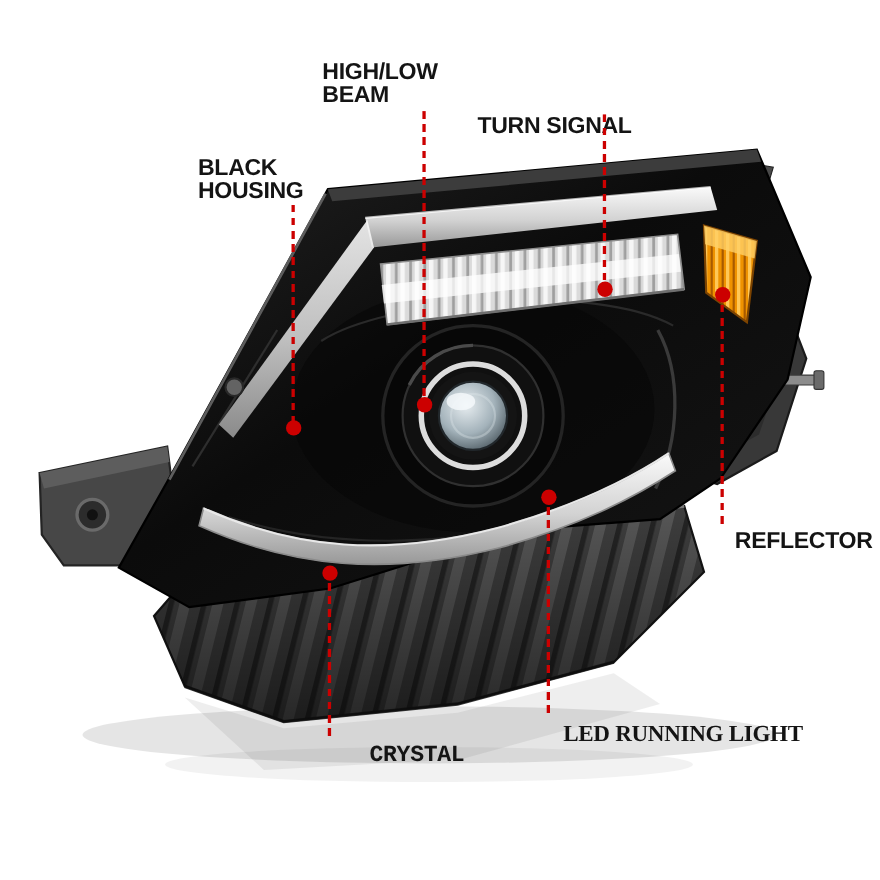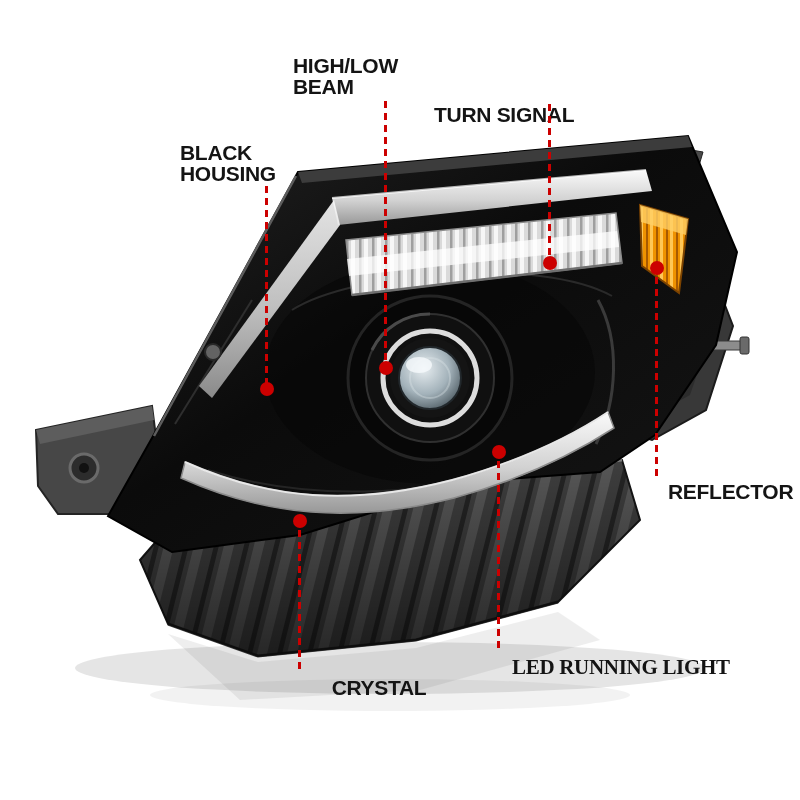--- a/index.html
+++ b/index.html
@@ -13,21 +13,21 @@
   .ann-label{
     position:absolute;
     font-weight:700;
     font-size:21px;
     line-height:21px;
     letter-spacing:-0.3px;
     color:var(--label-text,#141414);
     white-space:nowrap;
     text-transform:uppercase;
   }
-  .ann-label.center{text-align:center;white-space:normal;}
+  .ann-label.center{text-align:center;white-space:normal;font-family:Liberation Mono, monospace;}
   .leader{
     position:absolute;width:3px;
     background:repeating-linear-gradient(
       to bottom,
       var(--annotation-red,#cc0000) 0 7px,
       transparent 7px 12px);
   }
   .dot{
     position:absolute;width:14px;height:14px;border-radius:50%;
     background:var(--annotation-red,#cc0000);

